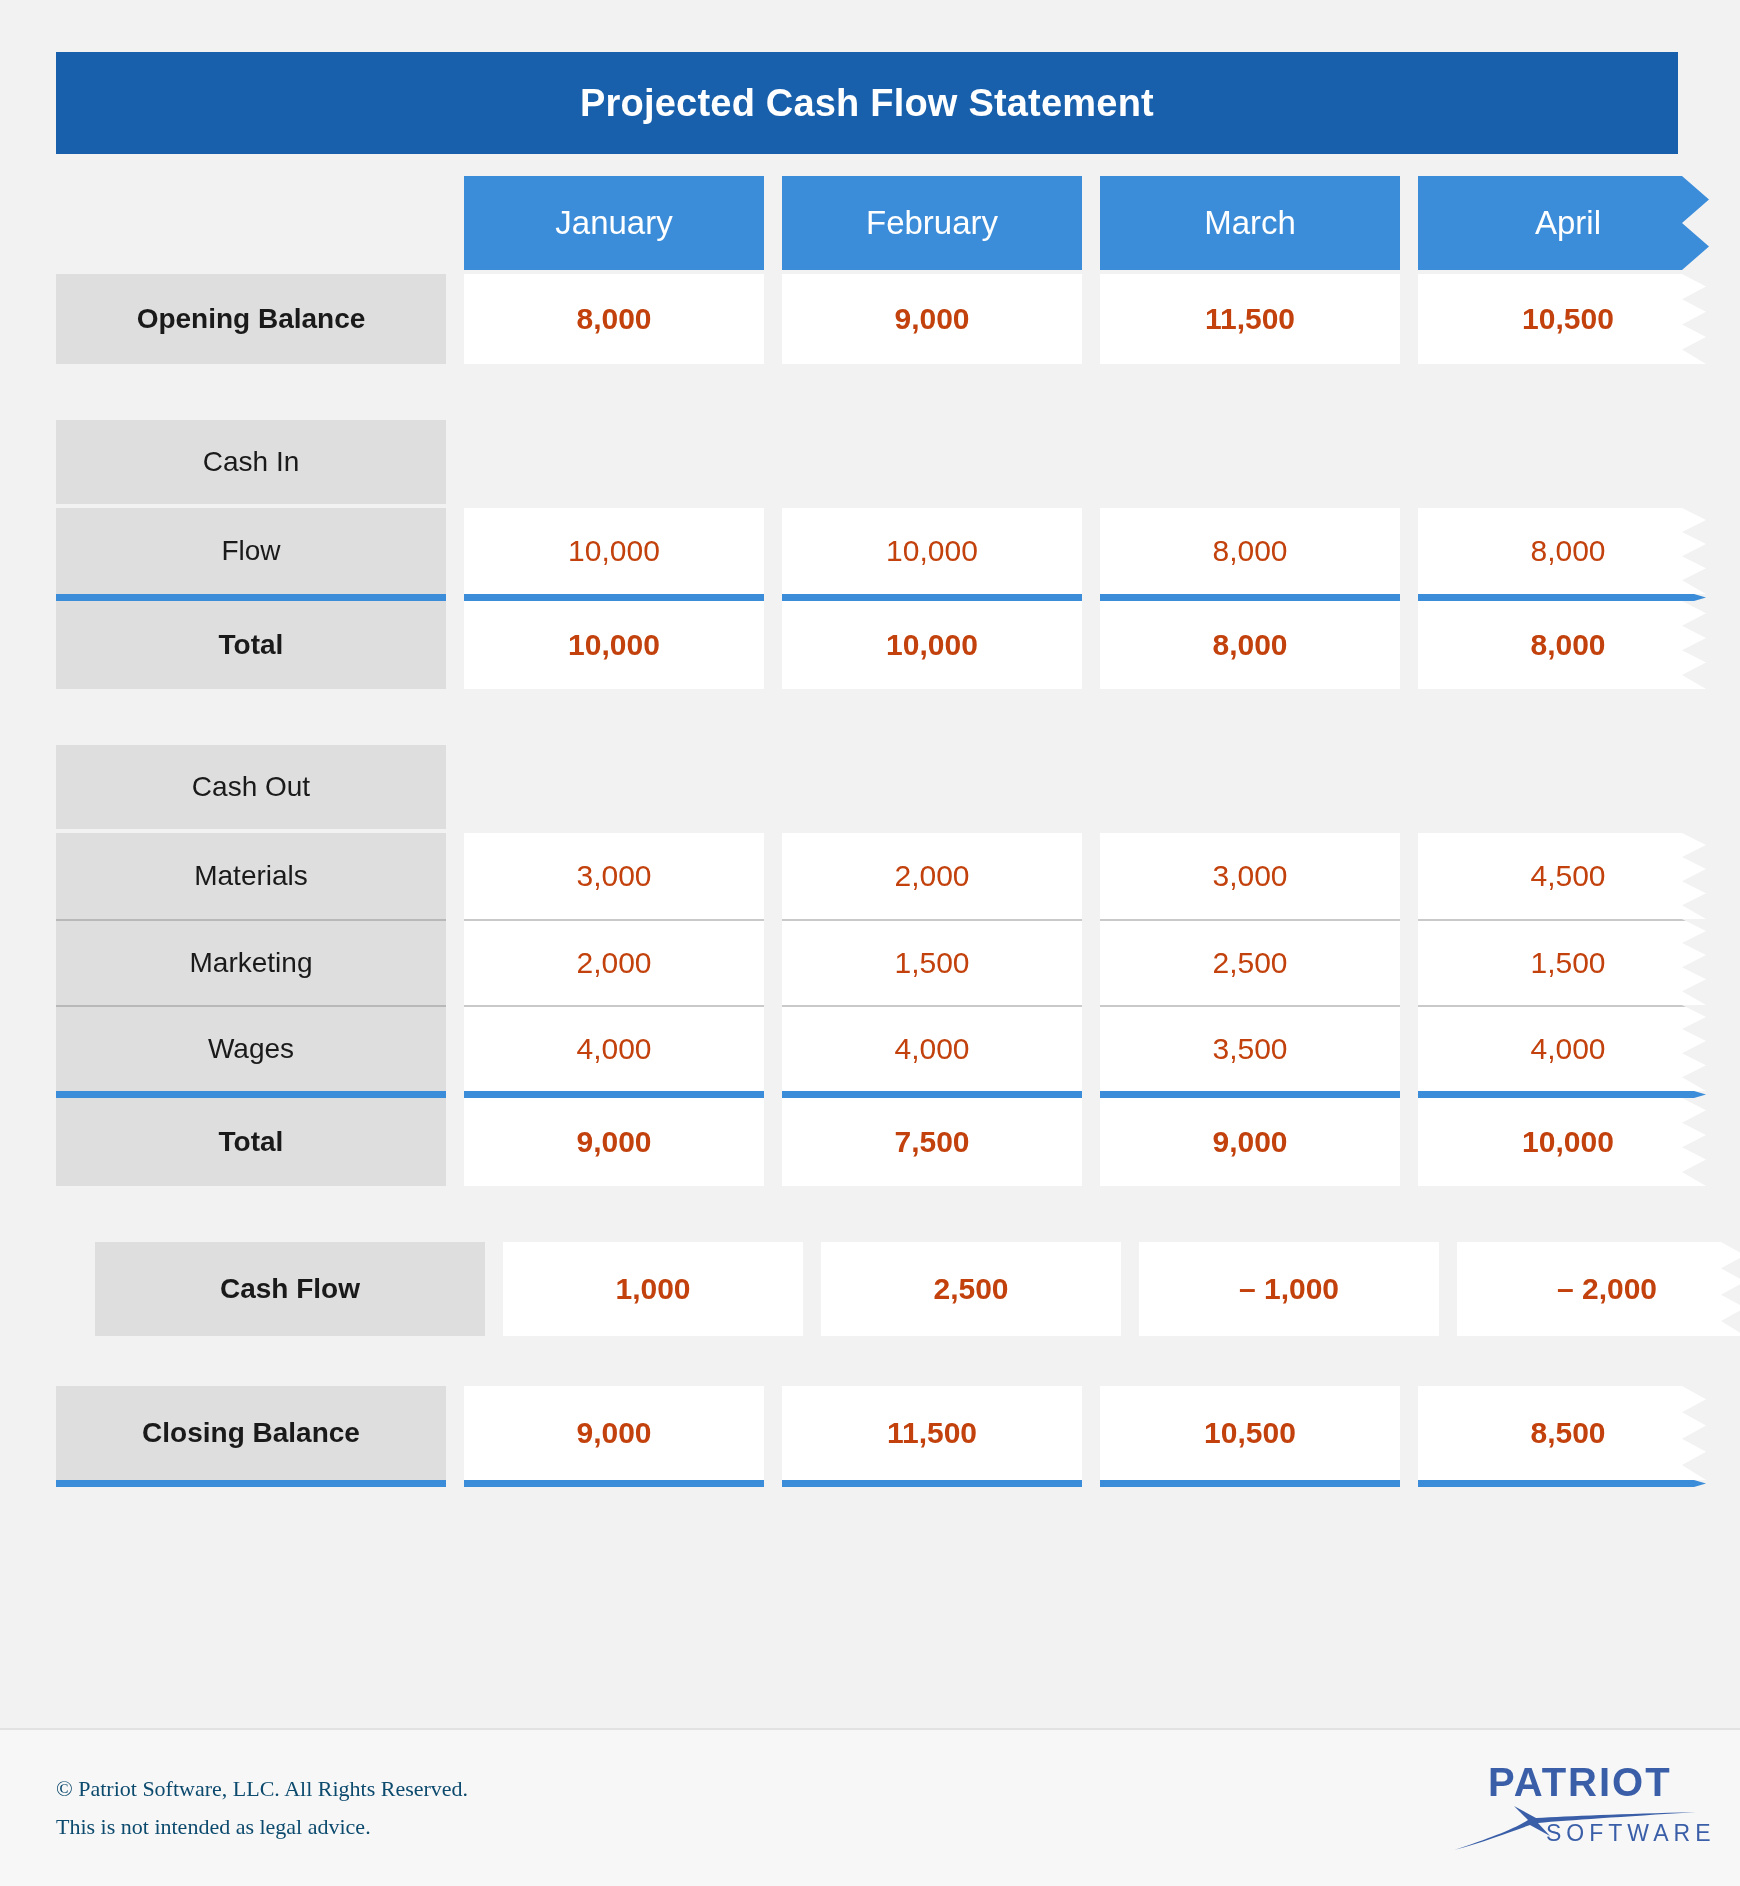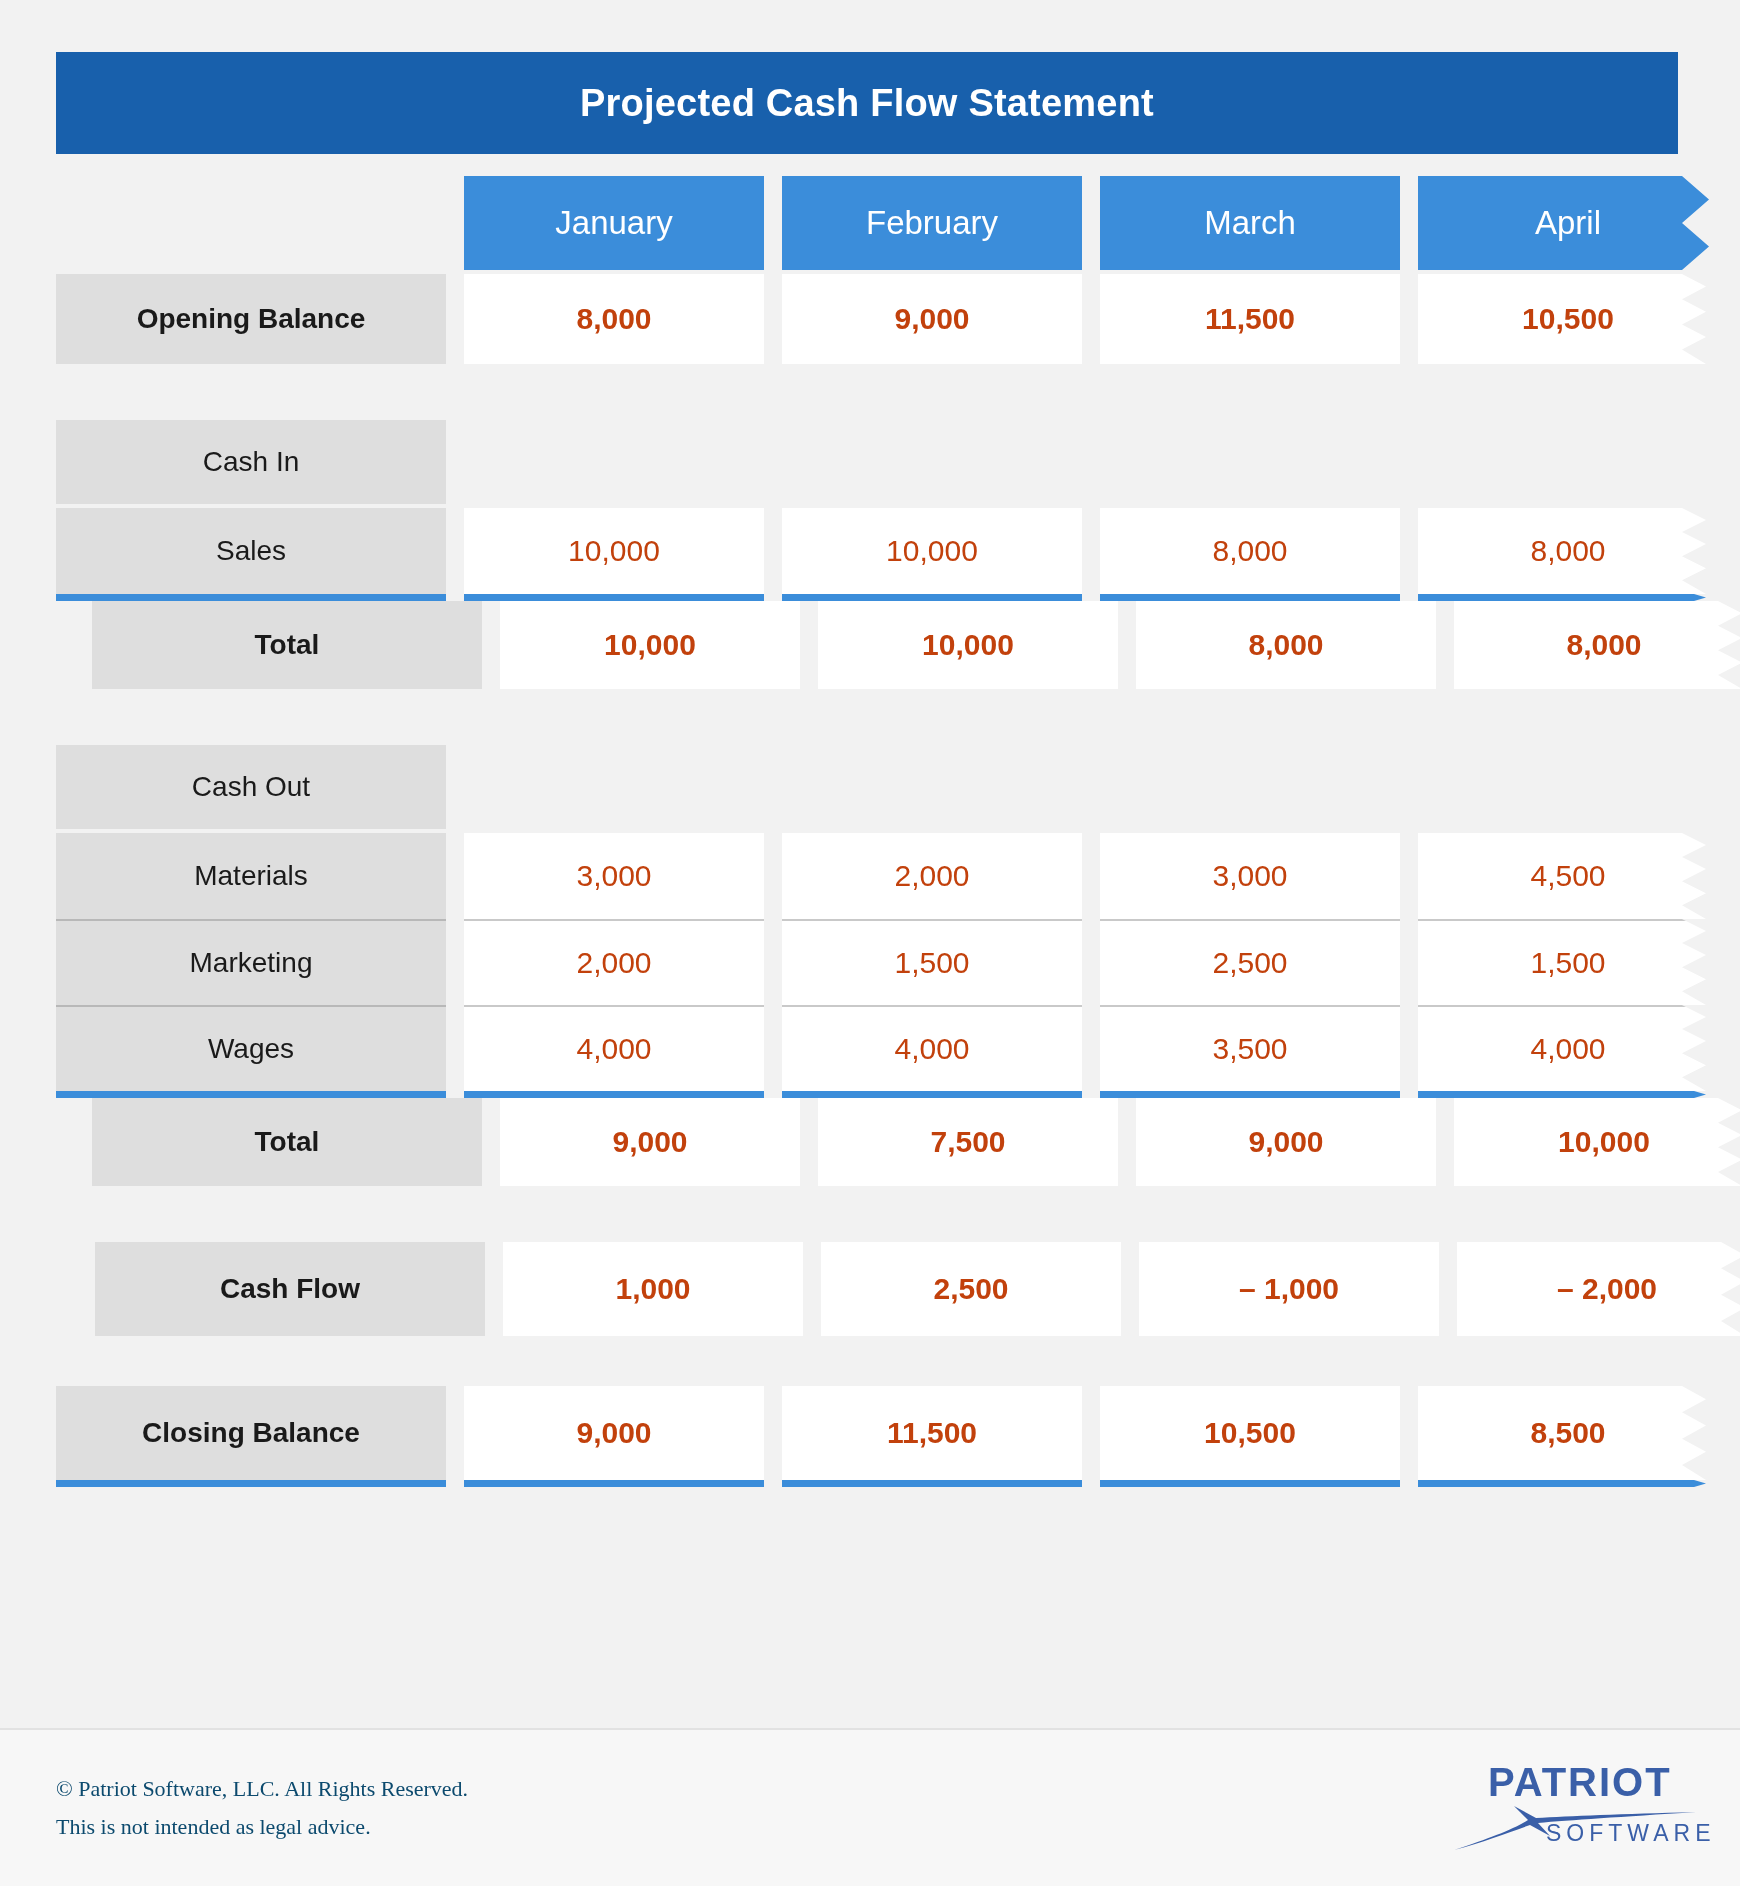--- a/index.html
+++ b/index.html
@@ -115,21 +115,21 @@
     align-items: center;
     justify-content: center;
     color: #ffffff;
     font-size: 33px;
   }
 
   
   .row-h-opening  { height: 90px; }
   .row-h-section  { height: 84px; }
   .row-h-item     { height: 86px; }
-  .row-h-total    { height: 88px; margin-left: 36px; }
+  .row-h-total    { height: 88px; }
   .row-h-flow     { height: 94px; padding-left: 39px; }
   .row-h-closing  { height: 94px; }
 
   
   .spacer-lg { height: 56px; }
   .spacer-md { height: 50px; }
   .spacer-xs { height: 4px; }
 
   
   .rule-thin { border-top: 2px solid #b8b8b8; }
@@ -258,21 +258,21 @@
       <div class="cell-data empty"></div>
       <div class="cell-gap"></div>
       <div class="cell-data empty"></div>
       <div class="cell-gap"></div>
       <div class="cell-data empty"></div>
     </div>
 
     <div class="spacer-xs"></div>
 
     <div class="row row-h-item">
-      <div class="cell-label">Sales</div>
+      <div class="cell-label">Flow</div>
       <div class="gap-col"></div>
       <div class="cell-data">10,000</div>
       <div class="cell-gap"></div>
       <div class="cell-data">10,000</div>
       <div class="cell-gap"></div>
       <div class="cell-data">8,000</div>
       <div class="cell-gap"></div>
       <div class="cell-data torn">8,000</div>
     </div>
 

